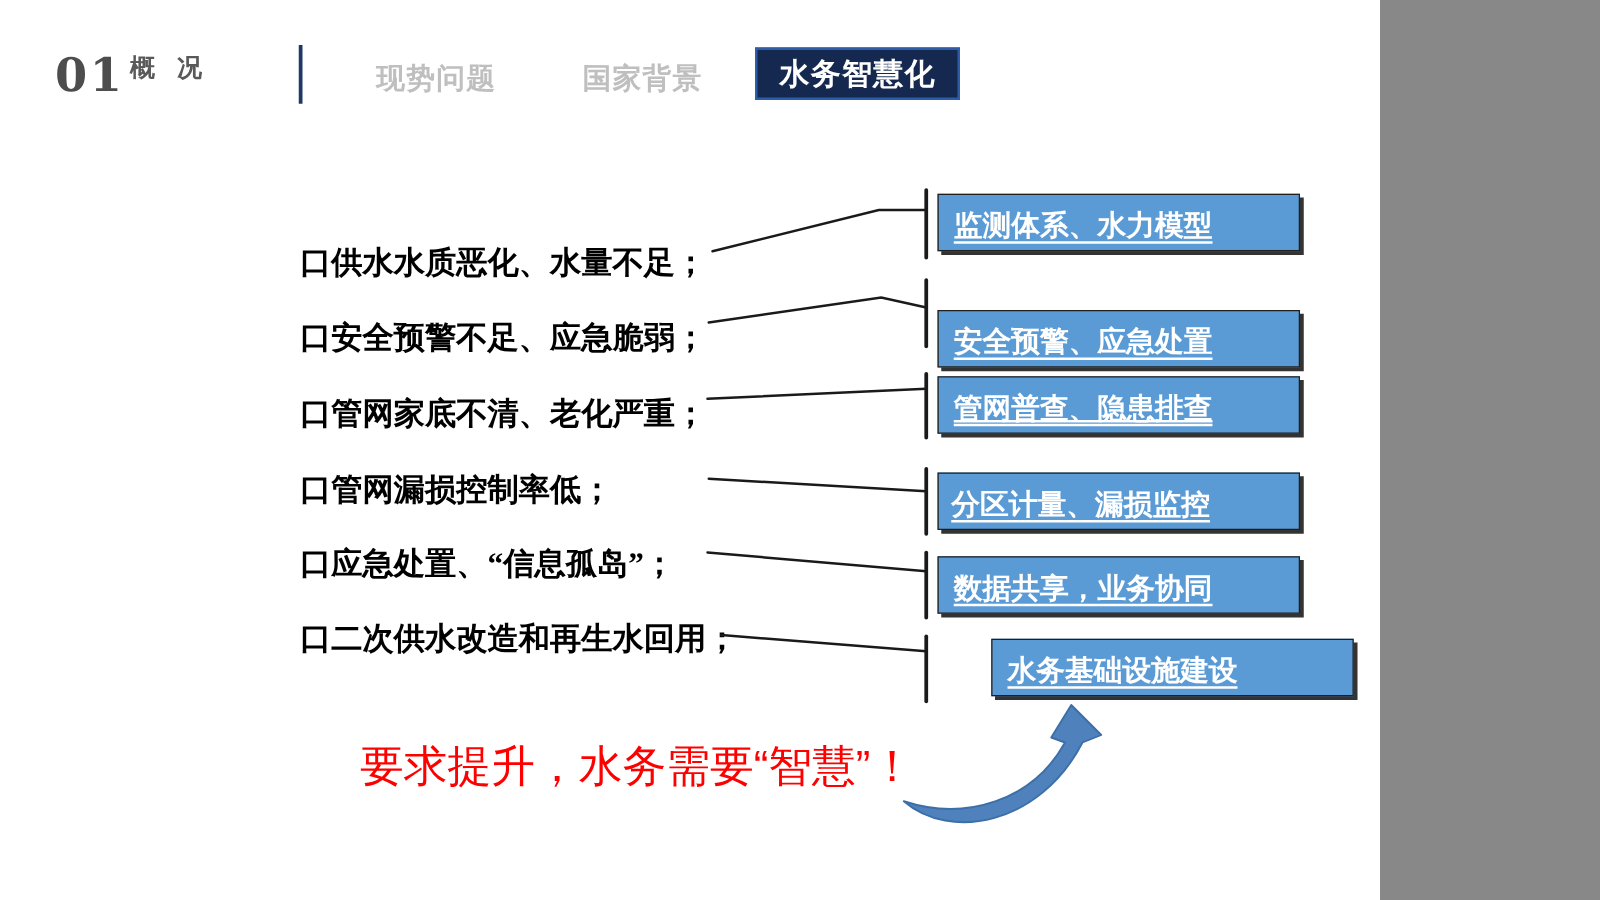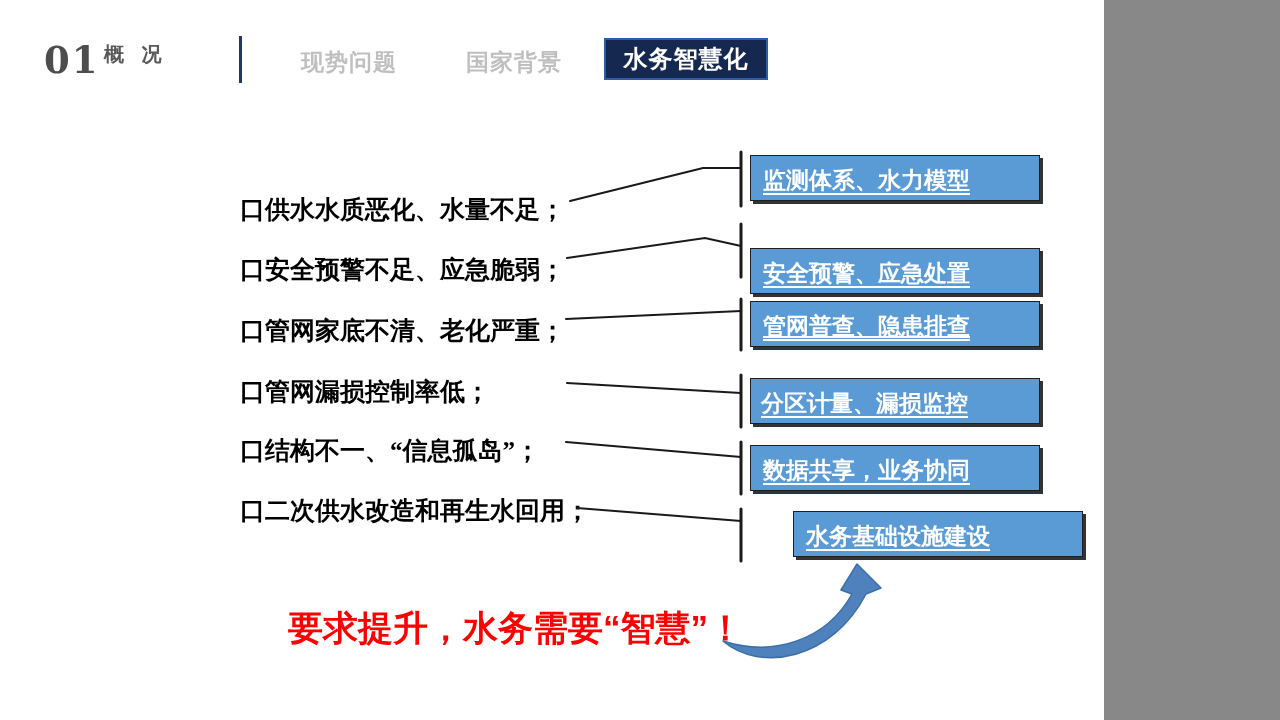--- a/index.html
+++ b/index.html
@@ -48,43 +48,43 @@
     box-shadow:3px 3px 0 rgba(15,15,15,0.85);
     display:flex;align-items:center;
     padding-left:12px;padding-top:4px;
     color:#ffffff;font-size:23px;font-weight:700;white-space:nowrap;
   }
   .sol-box span{text-decoration:underline;text-decoration-thickness:2px;text-underline-offset:5px;}
   .s0{top:155px;} .s1{top:228px;margin-top:20px;} .s2{top:301px;text-decoration:underline;}
   .s3{top:378px;padding-left:10px;} .s4{top:445px;} .s5{top:511px;margin-left:43px;}
   
   .conclusion{
-    position:absolute;left:288px;top:605px;
-    font-size:35px;font-weight:700;color:#FF0000;white-space:nowrap;
+    position:absolute;left:288px;top:590px;
+    font-size:35px;font-weight:400;color:#FF0000;white-space:nowrap;
   }
   
   .overlay{position:absolute;left:0;top:0;width:1280px;height:720px;pointer-events:none;}
 </style>
 </head>
 <body>
 
 <div class="slide">
 
   <div class="sec-num">01</div>
   <div class="sec-title">概 况</div>
   <div class="hdr-divider"></div>
   <div class="tab tab1">现势问题</div>
   <div class="tab tab2">国家背景</div>
   <div class="tab-active">水务智慧化</div>
 
   <div class="problem p0"><span class="bullet-sq">口</span><span>供水水质恶化、水量不足；</span></div>
   <div class="problem p1"><span class="bullet-sq">口</span><span>安全预警不足、应急脆弱；</span></div>
   <div class="problem p2"><span class="bullet-sq">口</span><span>管网家底不清、老化严重；</span></div>
   <div class="problem p3"><span class="bullet-sq">口</span><span>管网漏损控制率低；</span></div>
-  <div class="problem p4"><span class="bullet-sq">口</span><span>结构不一、“信息孤岛”；</span></div>
+  <div class="problem p4"><span class="bullet-sq">口</span><span>应急处置、“信息孤岛”；</span></div>
   <div class="problem p5"><span class="bullet-sq">口</span><span>二次供水改造和再生水回用；</span></div>
 
   <div class="sol-box s0">
       <span>监测体系、水力模型</span>
     </div>
   <div class="sol-box s1">
       <span>安全预警、应急处置</span>
     </div>
   <div class="sol-box s2">
       <span>管网普查、隐患排查</span>

